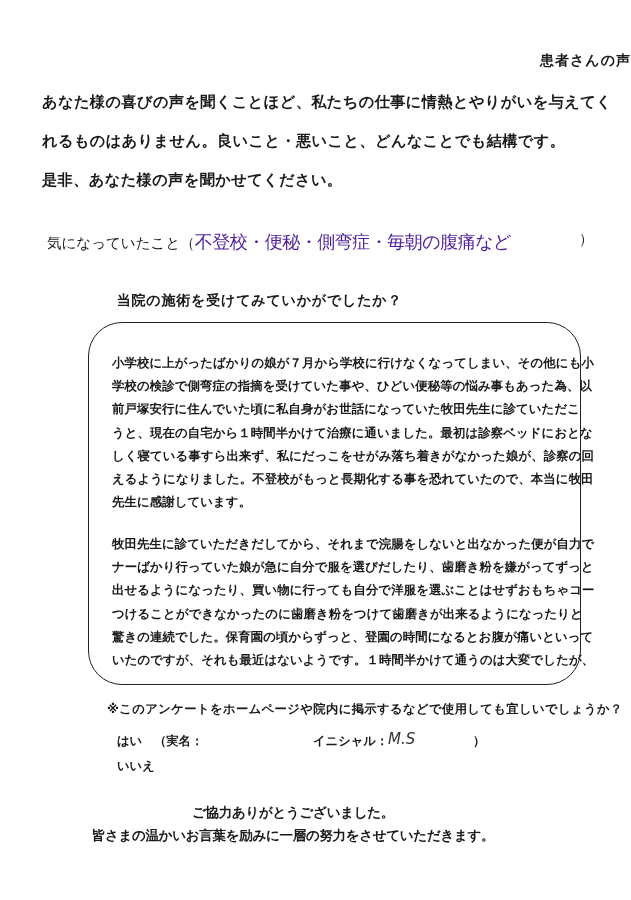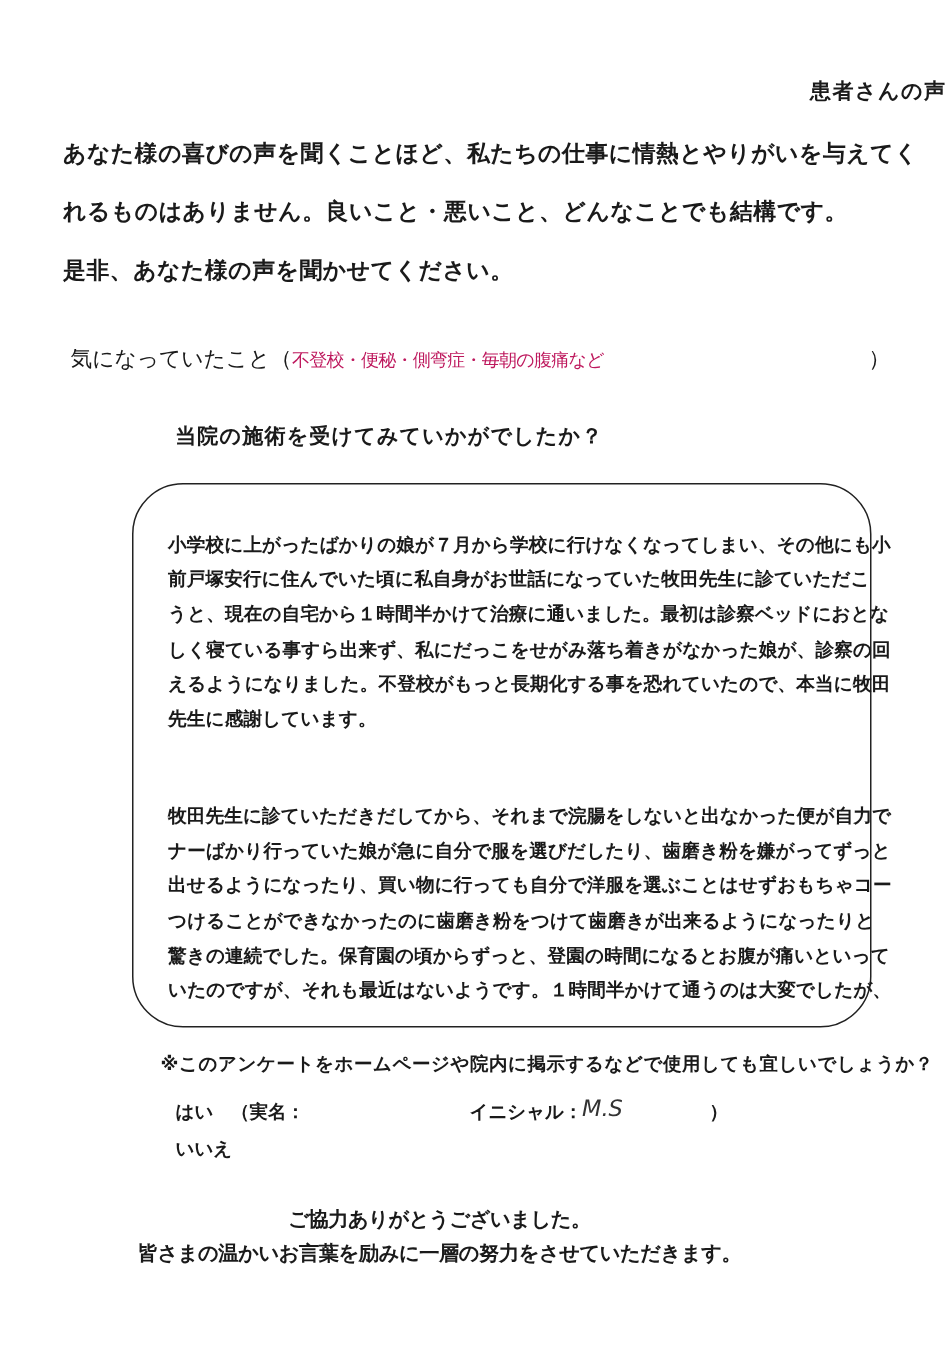--- a/index.html
+++ b/index.html
@@ -5,23 +5,23 @@
   html, body { margin: 0; padding: 0; background: #ffffff; }
   body {
     width: 631px; height: 900px; position: relative; overflow: hidden;
     font-family: "DejaVu Sans", "Liberation Sans", sans-serif;
     color: #1a1a1a;
   }
   .abs { position: absolute; white-space: nowrap; }
   .title { top: 52px; left: 0; width: 631px; text-align: right; font-size: 14px; font-weight: bold; letter-spacing: 1px; }
   .intro { left: 42px; font-size: 15.2px; font-weight: bold; letter-spacing: 0.4px; }
   .concern { top: 230px; left: 47px; font-size: 14.5px; width: 560px; }
-  .concern .hand { font-family: "DejaVu Sans", sans-serif; font-size: 12px; font-weight: normal; letter-spacing: -0.5px; color: #be185d; }
+  .concern .hand { font-family: "DejaVu Sans", sans-serif; font-size: 18px; font-weight: normal; letter-spacing: -0.5px; color: #4c1d95; }
   .concern .close { position: absolute; left: 532px; top: 0; }
-  .question { top: 282px; left: 0; width: 519px; text-align: center; font-size: 14px; font-weight: bold; letter-spacing: 0.8px; }
+  .question { top: 292px; left: 0; width: 519px; text-align: center; font-size: 14px; font-weight: bold; letter-spacing: 0.8px; }
   .box {
     position: absolute; left: 88px; top: 322px; width: 493px; height: 363px;
     border: 1.5px solid #222; border-radius: 34px; box-sizing: border-box;
   }
   .story { position: absolute; left: 112px; font-family: "DejaVu Serif", "Liberation Serif", serif; font-weight: bold; font-size: 12.4px; line-height: 23.2px; color: #1a1a1a; margin-top: 18px; }
   .story .line { white-space: nowrap; letter-spacing: 0.1px; }
   .consent-q { top: 701px; left: 107px; font-size: 12.3px; font-weight: bold; letter-spacing: 0.4px; }
   .consent-row { font-size: 12.3px; font-weight: bold; }
   .initials-val { font-family: "DejaVu Sans", sans-serif; font-style: italic; font-weight: normal; font-size: 15px; color: #333; }
   .thanks { left: 0; width: 586px; text-align: center; font-weight: bold; font-size: 13.5px; letter-spacing: -0.3px; }
@@ -39,20 +39,21 @@
   <span>気になっていたこと（</span><span class="hand">不登校・便秘・側弯症・毎朝の腹痛など</span>
   <span class="close">）</span>
 </div>
 
 <div class="abs question">当院の施術を受けてみていかがでしたか？</div>
 
 <div class="box"></div>
 
 <div class="story" style="top:333px">
   <div class="line">小学校に上がったばかりの娘が７月から学校に行けなくなってしまい、その他にも小</div>
+  <div class="line">学校の検診で側弯症の指摘を受けていた事や、ひどい便秘等の悩み事もあった為、以</div>
   <div class="line">前戸塚安行に住んでいた頃に私自身がお世話になっていた牧田先生に診ていただこ</div>
   <div class="line">うと、現在の自宅から１時間半かけて治療に通いました。最初は診察ベッドにおとな</div>
   <div class="line">しく寝ている事すら出来ず、私にだっこをせがみ落ち着きがなかった娘が、診察の回</div>
   <div class="line">えるようになりました。不登校がもっと長期化する事を恐れていたので、本当に牧田</div>
   <div class="line">先生に感謝しています。</div>
 </div>
 
 <div class="story" style="top:514px">
   <div class="line">牧田先生に診ていただきだしてから、それまで浣腸をしないと出なかった便が自力で</div>
   <div class="line">ナーばかり行っていた娘が急に自分で服を選びだしたり、歯磨き粉を嫌がってずっと</div>

